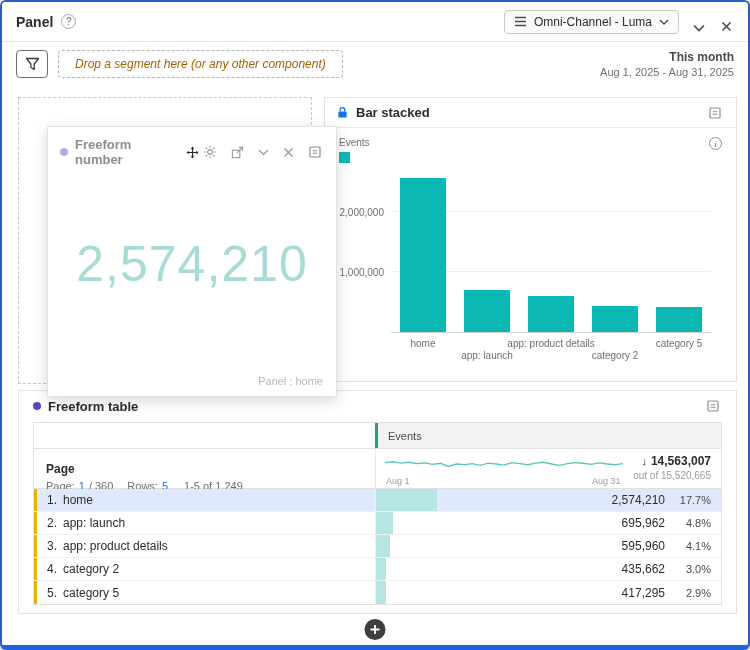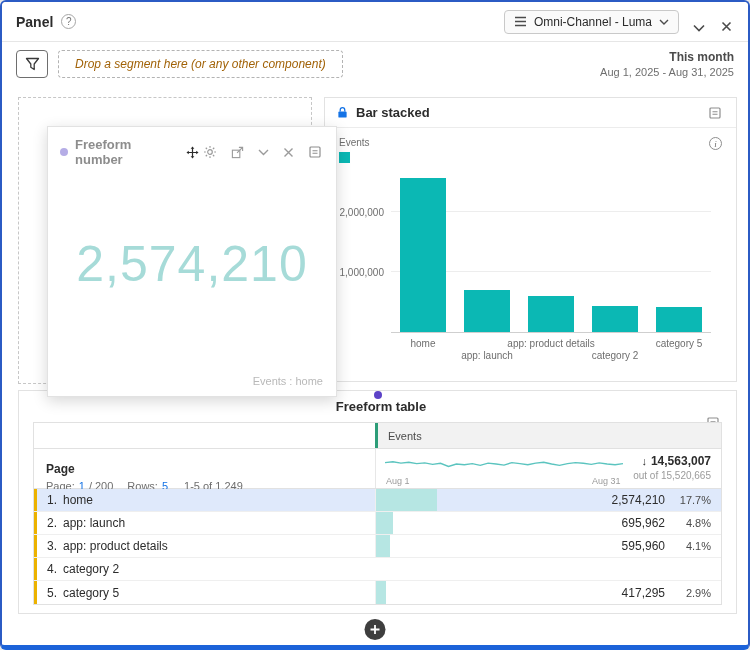--- a/index.html
+++ b/index.html
@@ -57,21 +57,21 @@
     justify-content:center; font-family:"Liberation Serif", serif; }
   .plot { position:absolute; left:66px; top:36px; width:320px; height:168px; border-bottom:1px solid #cfcfcf; }
   .gridline { position:absolute; left:0; right:0; height:1px; background:#ededed; }
   .ytick { position:absolute; right:100%; margin-right:7px; transform:translateY(50%);
     font-size:10px; color:#6e6e6e; white-space:nowrap; }
   .vbar { position:absolute; bottom:0; width:46px; }
   .xlabel { position:absolute; transform:translateX(-50%); font-size:10px; color:#6e6e6e; white-space:nowrap; }
   
   .table-card { position:absolute; left:16px; top:388px; width:719px; height:224px; background:#fff;
     border:1px solid #e2e2e2; z-index:2; }
-  .table-head { height:30px; display:flex; align-items:center; padding:0 14px;flex-direction:column; }
+  .table-head { height:30px; display:flex; align-items:center; padding:0 14px; }
   .table-title { font-size:13px; font-weight:bold; color:#2c2c2c; margin-left:7px; }
   .table-wrap { position:absolute; left:14px; right:14px; top:31px; border:1px solid #e1e1e1; background:#fff; }
   .col-header { height:26px; display:flex; border-bottom:1px solid #e1e1e1; }
   .corner-cell { flex:1; }
   .events-header { width:346px; background:#f2f2f2; border-left:3px solid #2d9d78; display:flex;
     align-items:center; padding-left:10px; font-size:11px; color:#4b4b4b; cursor:pointer; }
   .meta-row { height:40px; display:flex; border-bottom:1px solid #e1e1e1; }
   .meta-left { flex:1; padding:5px 0 0 12px; }
   .dim-header { font-size:12px; font-weight:bold; color:#2c2c2c;margin-top:8px; }
   .pagination { margin-top:4px; font-size:11px; color:#6e6e6e; display:flex; align-items:center; gap:4px; }
@@ -193,21 +193,21 @@
         </span>
         <span class="icon-btn">
           <svg width="14" height="14" viewBox="0 0 14 14">
               <rect x="2" y="2" width="10" height="10" rx="1" fill="none" stroke="#8e8e8e" stroke-width="1.2"></rect>
               <path d="M4.5 5.8 H9.5 M4.5 8.3 H9.5" stroke="#8e8e8e" stroke-width="1.1"></path>
             </svg>
         </span>
       </span>
     </div>
     <div class="summary-value">2,574,210</div>
-    <div class="summary-caption">Events : home</div>
+    <div class="summary-caption">Panel : home</div>
   </section>
 
   <section class="bar-card">
     <div class="card-head">
       <svg width="11" height="13" viewBox="0 0 12 13">
           <rect x="1.5" y="5.5" width="9" height="6.5" rx="1" fill="#1473e6"></rect>
           <path d="M3.5 5.5 V3.7 a2.5 2.5 0 0 1 5 0 V5.5" fill="none" stroke="#1473e6" stroke-width="1.4"></path>
         </svg>
       <span class="card-title">Bar stacked</span>
       <span class="head-right">
@@ -263,21 +263,21 @@
         <div class="events-header">
           <span>Events</span>
         </div>
       </div>
       <div class="meta-row">
         <div class="meta-left">
           <div class="dim-header">Page</div>
           <div class="pagination">
             <span>Page:</span>
             <span class="blue">1</span>
-            <span>/ 200</span>
+            <span>/ 360</span>
             <span style="width:6px"></span>
             <span>Rows:</span>
             <span class="blue">5</span>
             <span class="pag-range">1-5 of 1,249</span>
           </div>
         </div>
         <div class="meta-right">
           <svg class="spark-svg" width="240" height="22" viewBox="0 0 240 22">
             <polyline id="sparkline-path" fill="none" stroke-width="1.4" points="1.0,9.6 8.9,8.8 16.9,10.1 24.8,9.2 32.7,10.6 40.7,9.9 48.6,11.4 56.5,10.3 64.5,13.5 72.4,11.0 80.3,11.7 88.3,10.6 96.2,12.4 104.1,10.1 112.1,11.0 120.0,12.1 127.9,9.6 135.9,10.6 143.8,11.7 151.7,10.1 159.7,9.2 167.6,11.0 175.5,12.4 183.5,10.6 191.4,9.6 199.3,10.3 207.3,11.4 215.2,9.9 223.1,11.0 231.1,11.7 239.0,10.6" stroke="#5bc4bf"></polyline>
           </svg>
@@ -328,20 +328,25 @@
               <span class="val">595,960</span>
               <span class="pct">4.1%</span>
             </div>
           </div>
           <div class="trow">
             <span class="accent" style="background:#ecb200"></span>
             <div class="tname">
               <span>4.</span>
               <span>category 2</span>
             </div>
+            <div class="tcell">
+              <span class="cellbar" style="width:3%;background:#b6e6e3"></span>
+              <span class="val">435,662</span>
+              <span class="pct">3.0%</span>
+            </div>
           </div>
           <div class="trow">
             <span class="accent" style="background:#ecb200"></span>
             <div class="tname">
               <span>5.</span>
               <span>category 5</span>
             </div>
             <div class="tcell">
               <span class="cellbar" style="width:2.9%;background:#b6e6e3"></span>
               <span class="val">417,295</span>

